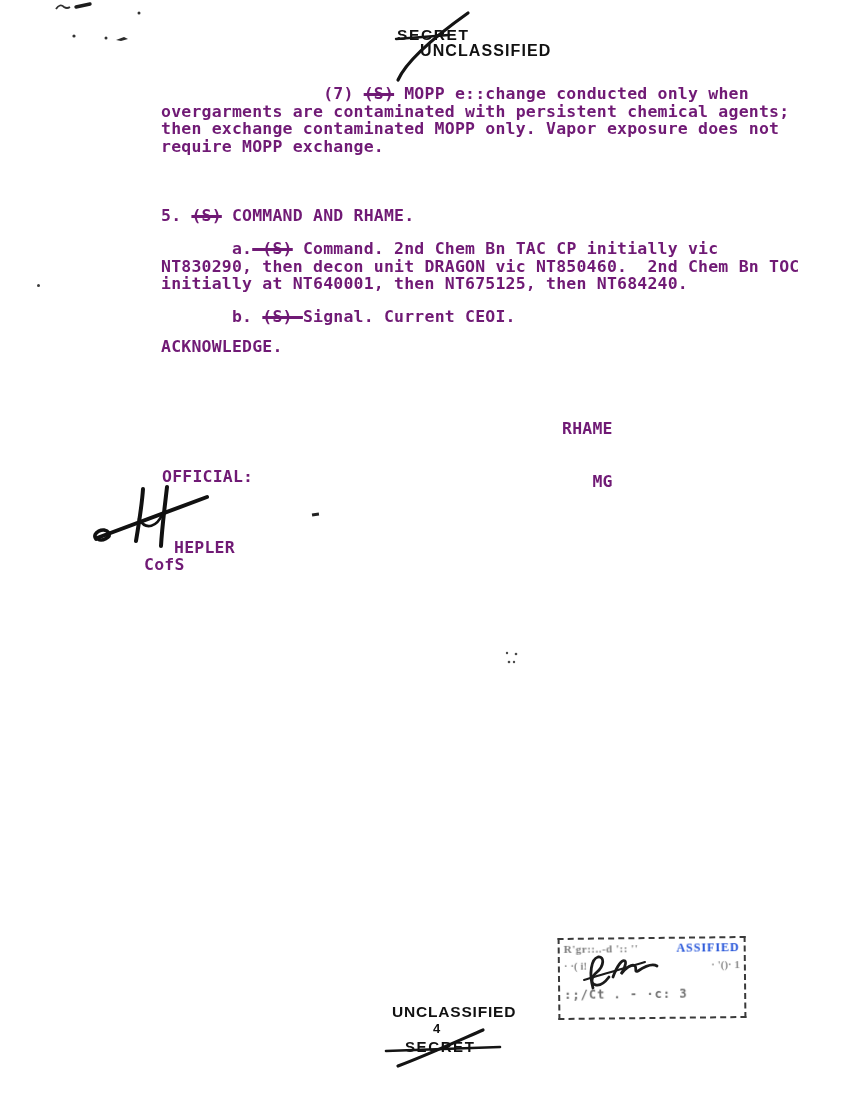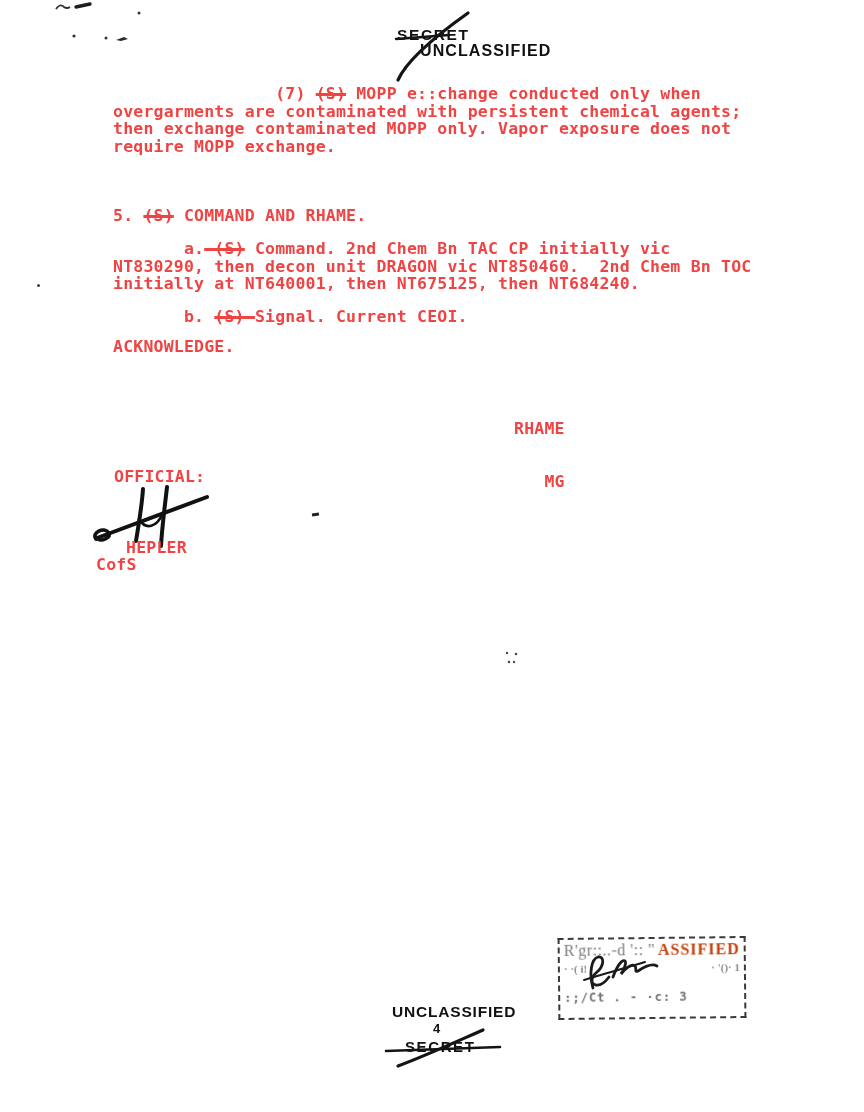--- a/index.html
+++ b/index.html
@@ -5,21 +5,21 @@
   html,body{margin:0;padding:0;background:#e8e8e8;}
   .page{
     position:relative; width:864px; height:1112px; margin:0 auto;
     background:#ffffff; overflow:hidden;
     font-family:"DejaVu Sans Mono", monospace;
   }
   .abs{position:absolute;}
   
   .tw{
     font:700 16.5px/17.5px "DejaVu Sans Mono", monospace;
-    letter-spacing:0.2px; color:#ef4444; white-space:pre;
+    letter-spacing:0.2px; color:#701a75; white-space:pre;margin-left:48px;
   }
   .body-text{position:absolute; left:113px; top:0; width:700px; height:400px;}
   .para{position:absolute; left:0;}
   .tline{white-space:pre;}
   .strike{text-decoration:line-through; text-decoration-thickness:2.6px;}
   
   .sans{font-family:"Liberation Sans", sans-serif; color:#111;}
   .hdr-secret{left:397px; top:26px; font-size:15.5px; font-weight:700; letter-spacing:1.6px;}
   .hdr-unclass{left:420px; top:42px; font-size:16px; font-weight:700; letter-spacing:1.1px;}
   .ftr-unclass{left:392px; top:1003px; font-size:15.5px; font-weight:700; letter-spacing:0.8px;}
@@ -31,22 +31,22 @@
   .official-name{left:126px; top:539px;}
   .official-title{left:96px; top:556px;}
   
   .stamp{
     left:558px; top:937px; width:188px; height:82px;
     border:2px dashed #3a3a3a; transform:rotate(-0.6deg);
     box-sizing:border-box; padding:2px 4px;
     font-family:"Liberation Serif", serif;
   }
   .stamp-l1{display:flex; justify-content:space-between; align-items:baseline;}
-  .stamp-faded{color:#7a7a7a; font-size:16px; filter:blur(0.6px); letter-spacing:0.5px; font-weight:400;}
-  .stamp-clear{color:#c2410c; font-size:16px; font-weight:700; letter-spacing:1px; filter:blur(0.3px);text-align:center;}
+  .stamp-faded{color:#7a7a7a; font-size:11px; filter:blur(0.6px); letter-spacing:0.5px; font-weight:700;}
+  .stamp-clear{color:#1d4ed8; font-size:12px; font-weight:700; letter-spacing:1px; filter:blur(0.3px);text-align:center;}
   .stamp-l2{display:flex; justify-content:space-between; margin-top:3px;}
   .stamp-l2 span{color:#8a8a8a; font-size:11px; filter:blur(0.7px); font-weight:700;}
   .stamp-l3{margin-top:16px; color:#6f6f6f; font-size:12px; filter:blur(0.6px);
             font-family:"DejaVu Sans Mono", monospace; font-weight:700; letter-spacing:1px;}
   
   .dot{position:absolute; background:#3c3c3c; border-radius:50%;}
 </style>
 </head>
 <body>
 

